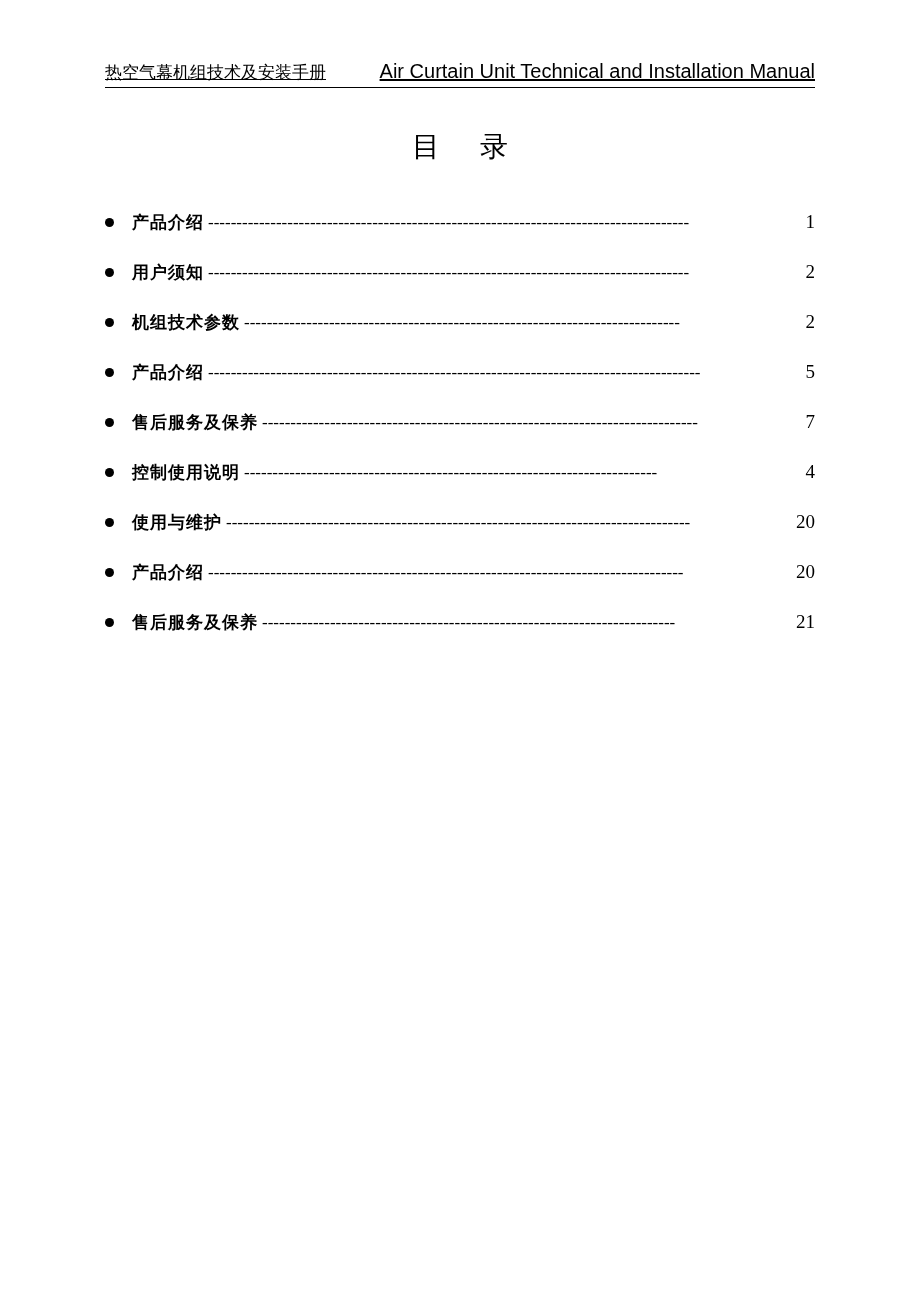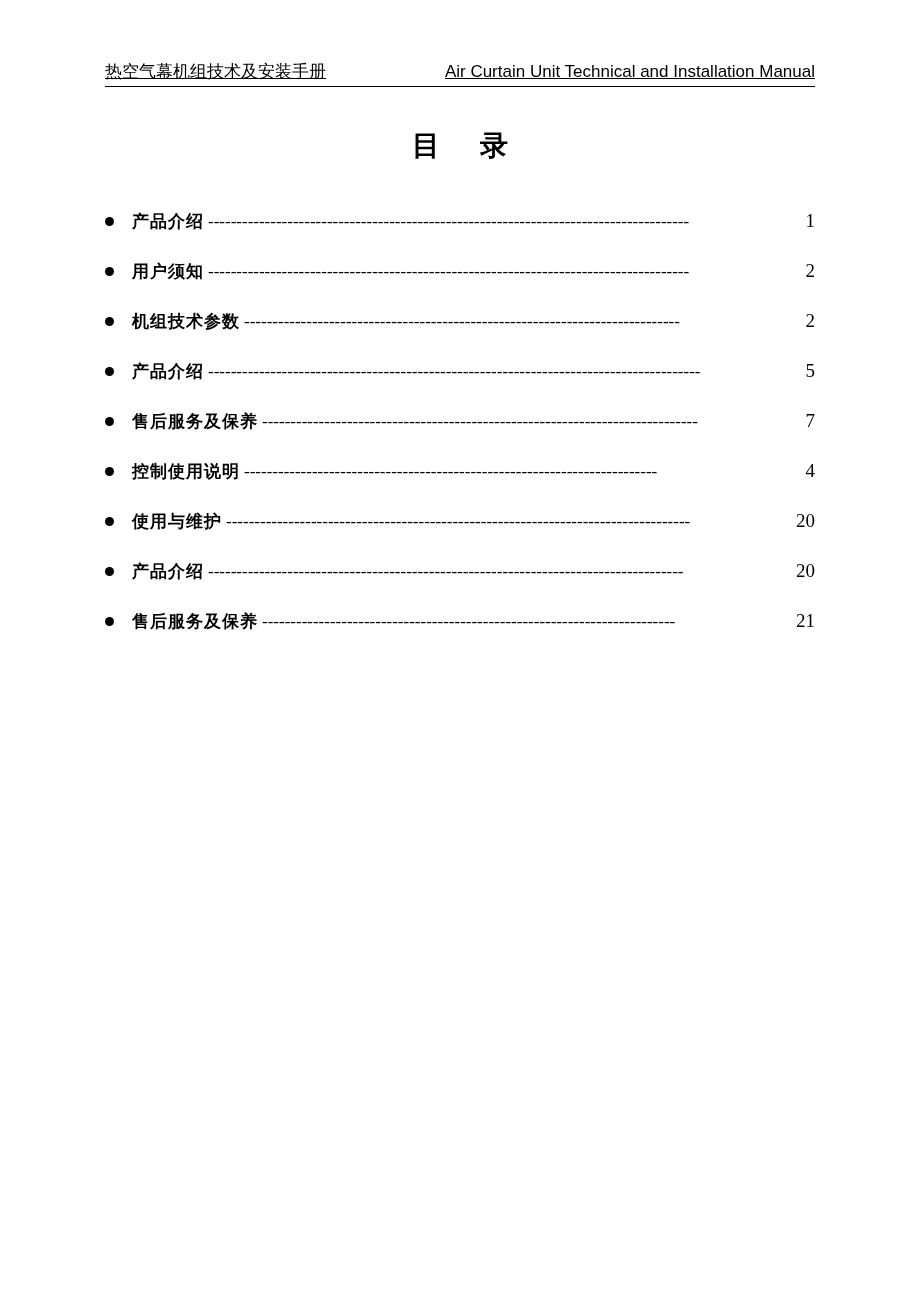--- a/index.html
+++ b/index.html
@@ -23,27 +23,27 @@
       margin-bottom: 40px;
       text-align: right;
     }
     .header-left {
       font-size: 17px;
       text-decoration: underline;
       letter-spacing: 0px;
     }
     .header-right {
       font-family: Arial, sans-serif;
-      font-size: 17px;
+      font-size: 20px;
       text-decoration: underline;
     }
     .title {
       text-align: center;
       font-size: 28px;
-      font-weight: bold;
+      font-weight: normal;
       letter-spacing: 40px;
       margin-bottom: 45px;
       padding-left: 40px;
     }
     .toc {
       list-style: none;
     }
     .toc-item {
       display: flex;
       align-items: baseline;

